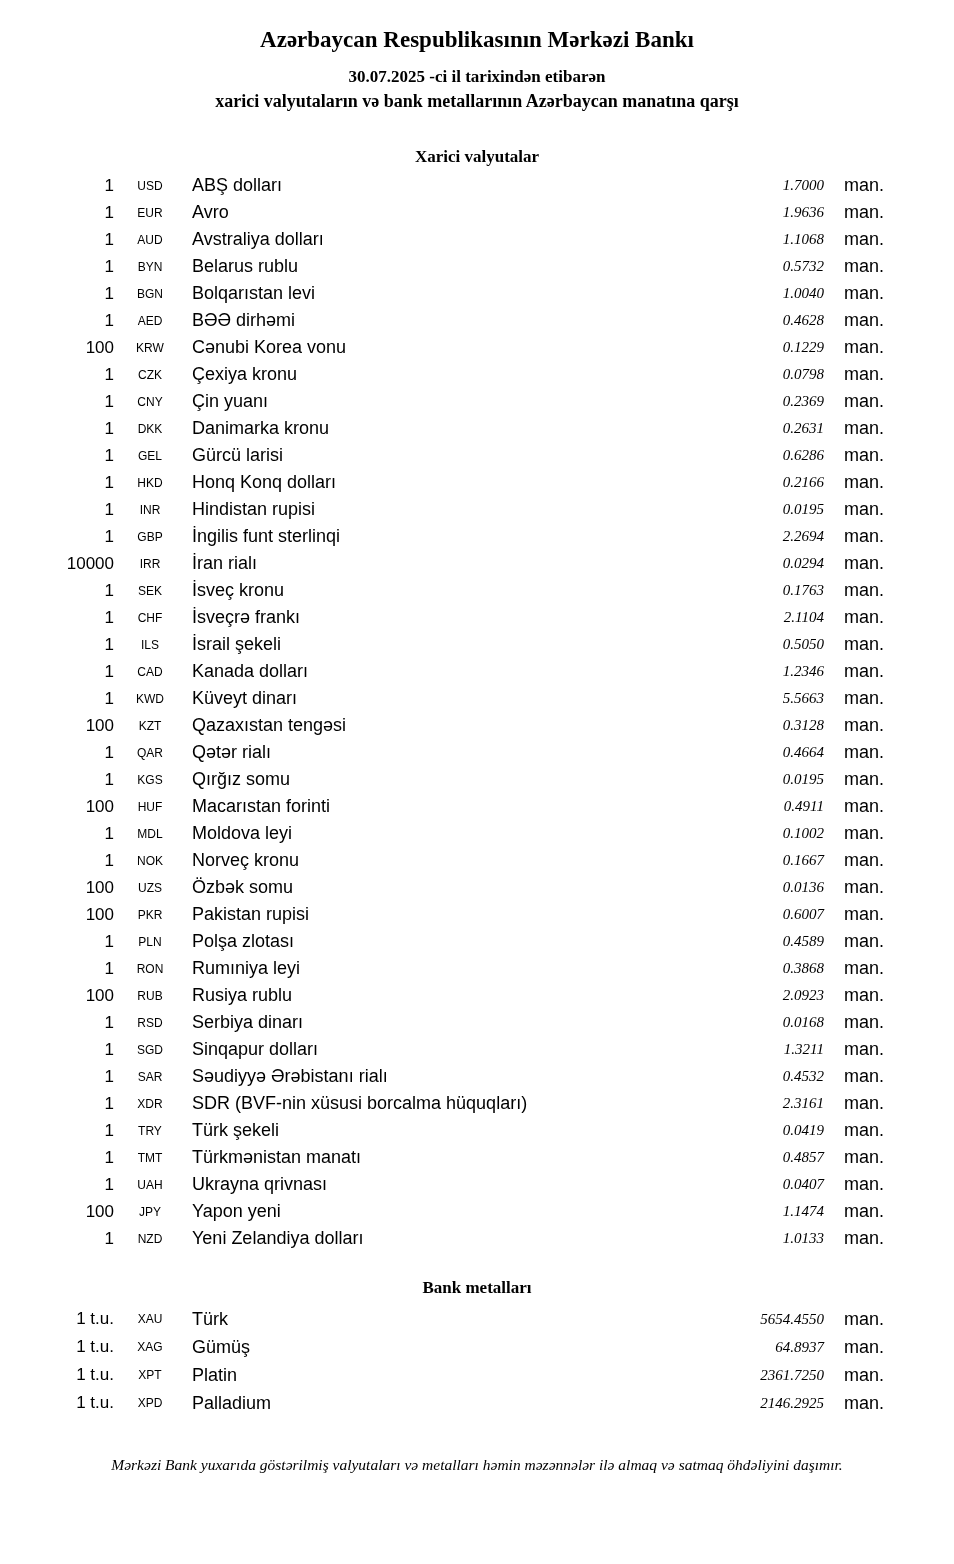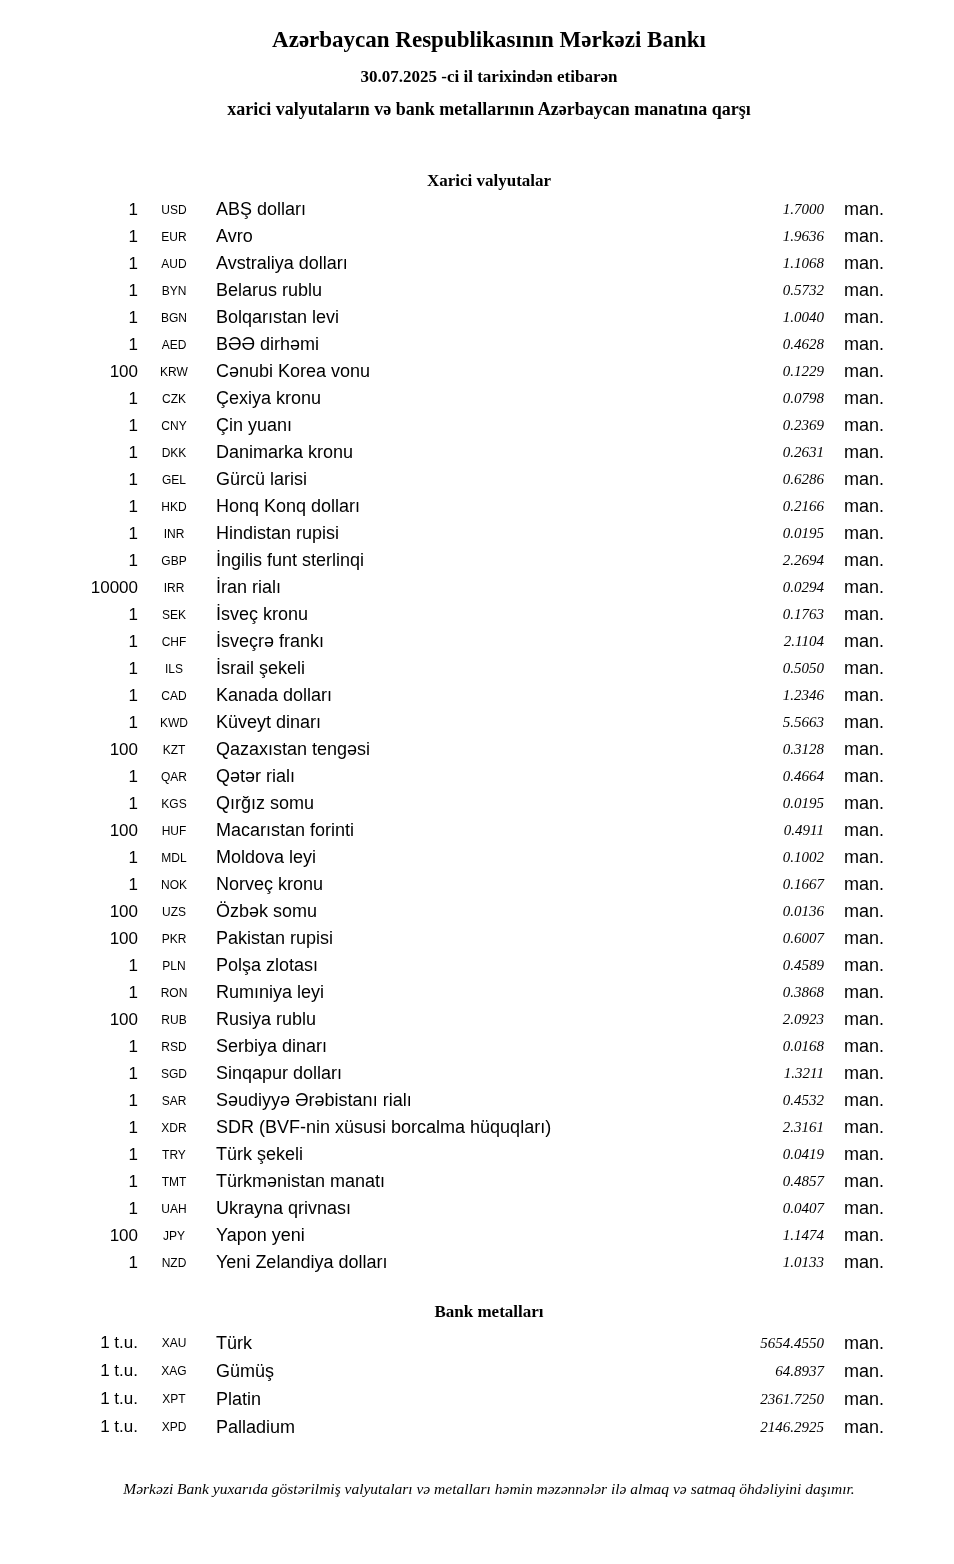--- a/index.html
+++ b/index.html
@@ -7,35 +7,35 @@
   body {
     width: 954px;
     height: 1564px;
     font-family: "Liberation Sans", sans-serif;
     color: #000;
     overflow: hidden;
   }
   .page {
     width: 954px;
     height: 1564px;
-    padding: 26px 64px 0 88px;
+    padding: 26px 64px 0 64px;
     position: relative;
   }
   .header { text-align: center; font-family: "Liberation Serif", serif; font-weight: bold; }
   .title { font-size: 23px; line-height: 28px; margin-bottom: 13px; }
-  .date-line { font-size: 17px; line-height: 20px; margin-bottom: 12px; }
+  .date-line { font-size: 17px; line-height: 20px; margin-bottom: 4px; }
   .subtitle { font-size: 18px; line-height: 21px; }
   .section-title {
     text-align: center;
     font-family: "Liberation Serif", serif;
     font-weight: bold;
     font-size: 17px;
     line-height: 20px;
   }
-  .currencies-title { margin-top: 51px; margin-bottom: 5px; }
+  .currencies-title { margin-top: 35px; margin-bottom: 5px; }
   .metals-title { margin-top: 26px; margin-bottom: 7px; }
   table { width: 100%; border-collapse: collapse; table-layout: fixed; }
   td { height: 27px; vertical-align: middle; white-space: nowrap; }
   td.qty   { width: 50px;  text-align: right;  font-size: 17px; }
   td.code  { width: 72px;  text-align: center; font-size: 12px; }
   td.name  { text-align: left; font-size: 18px; padding-left: 6px; overflow: hidden; }
   td.rate  {
     width: 160px; text-align: right;
     font-family: "Liberation Serif", serif;
     font-style: italic; font-weight: normal;

